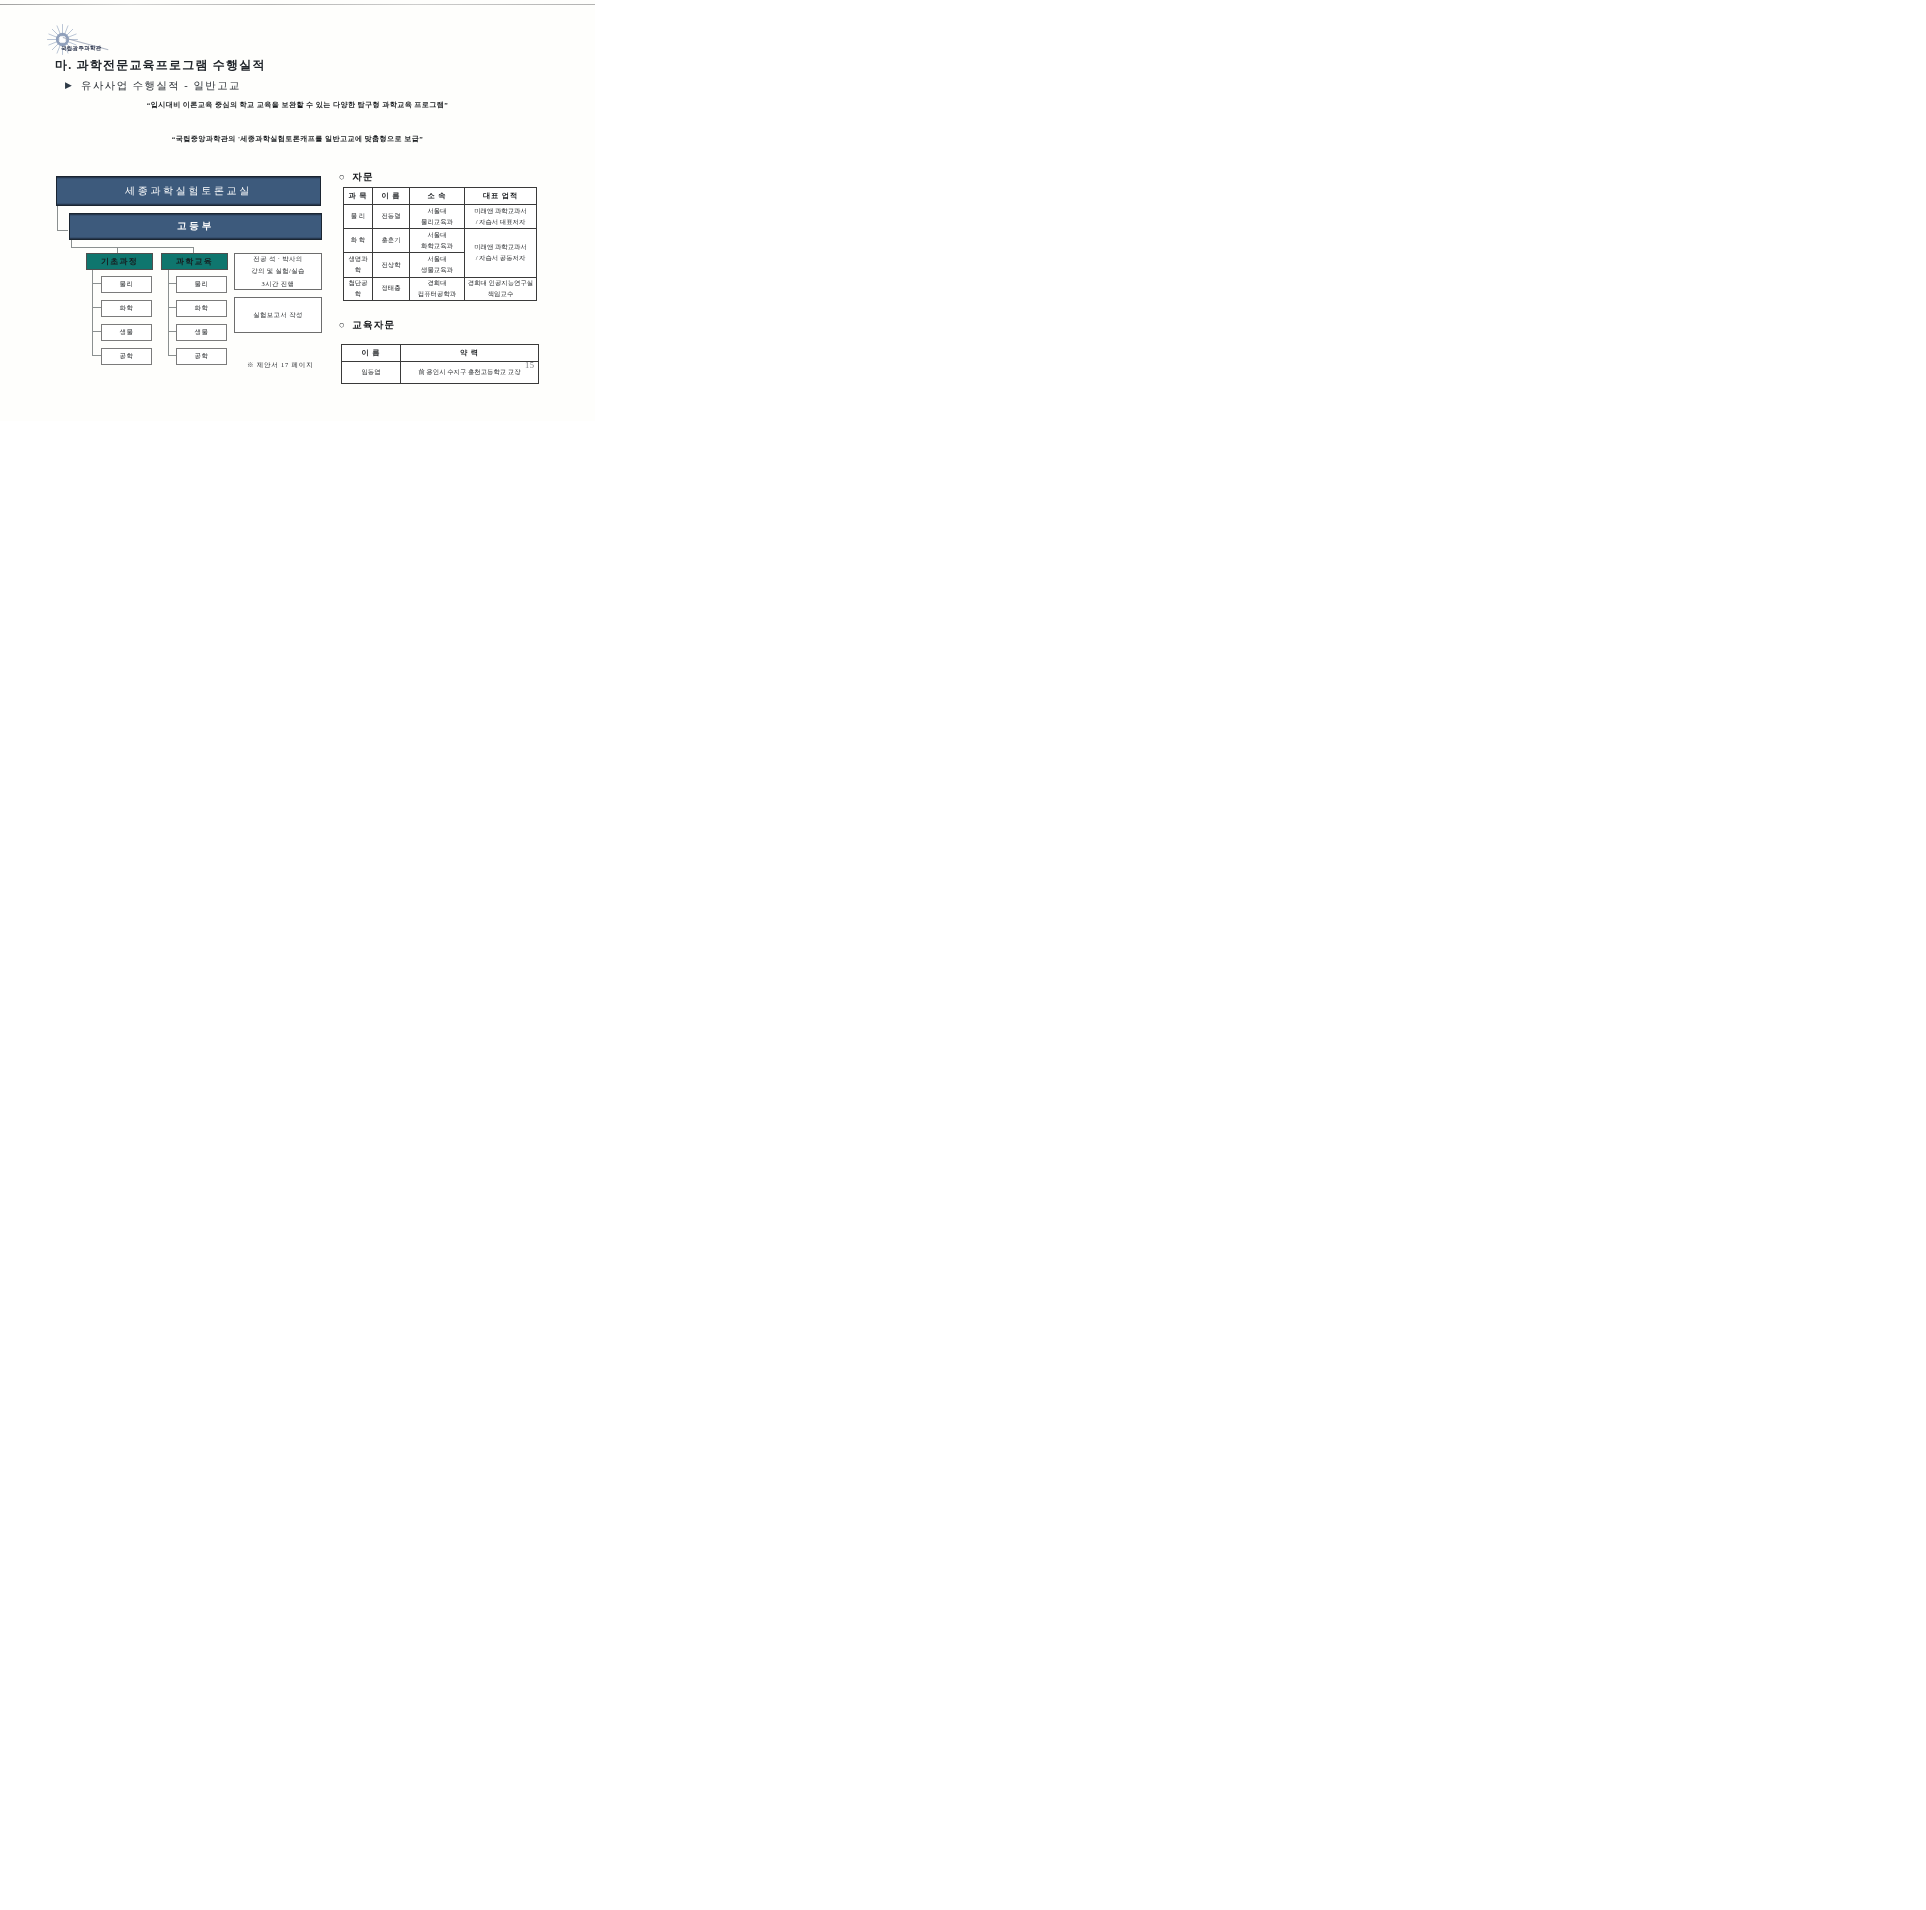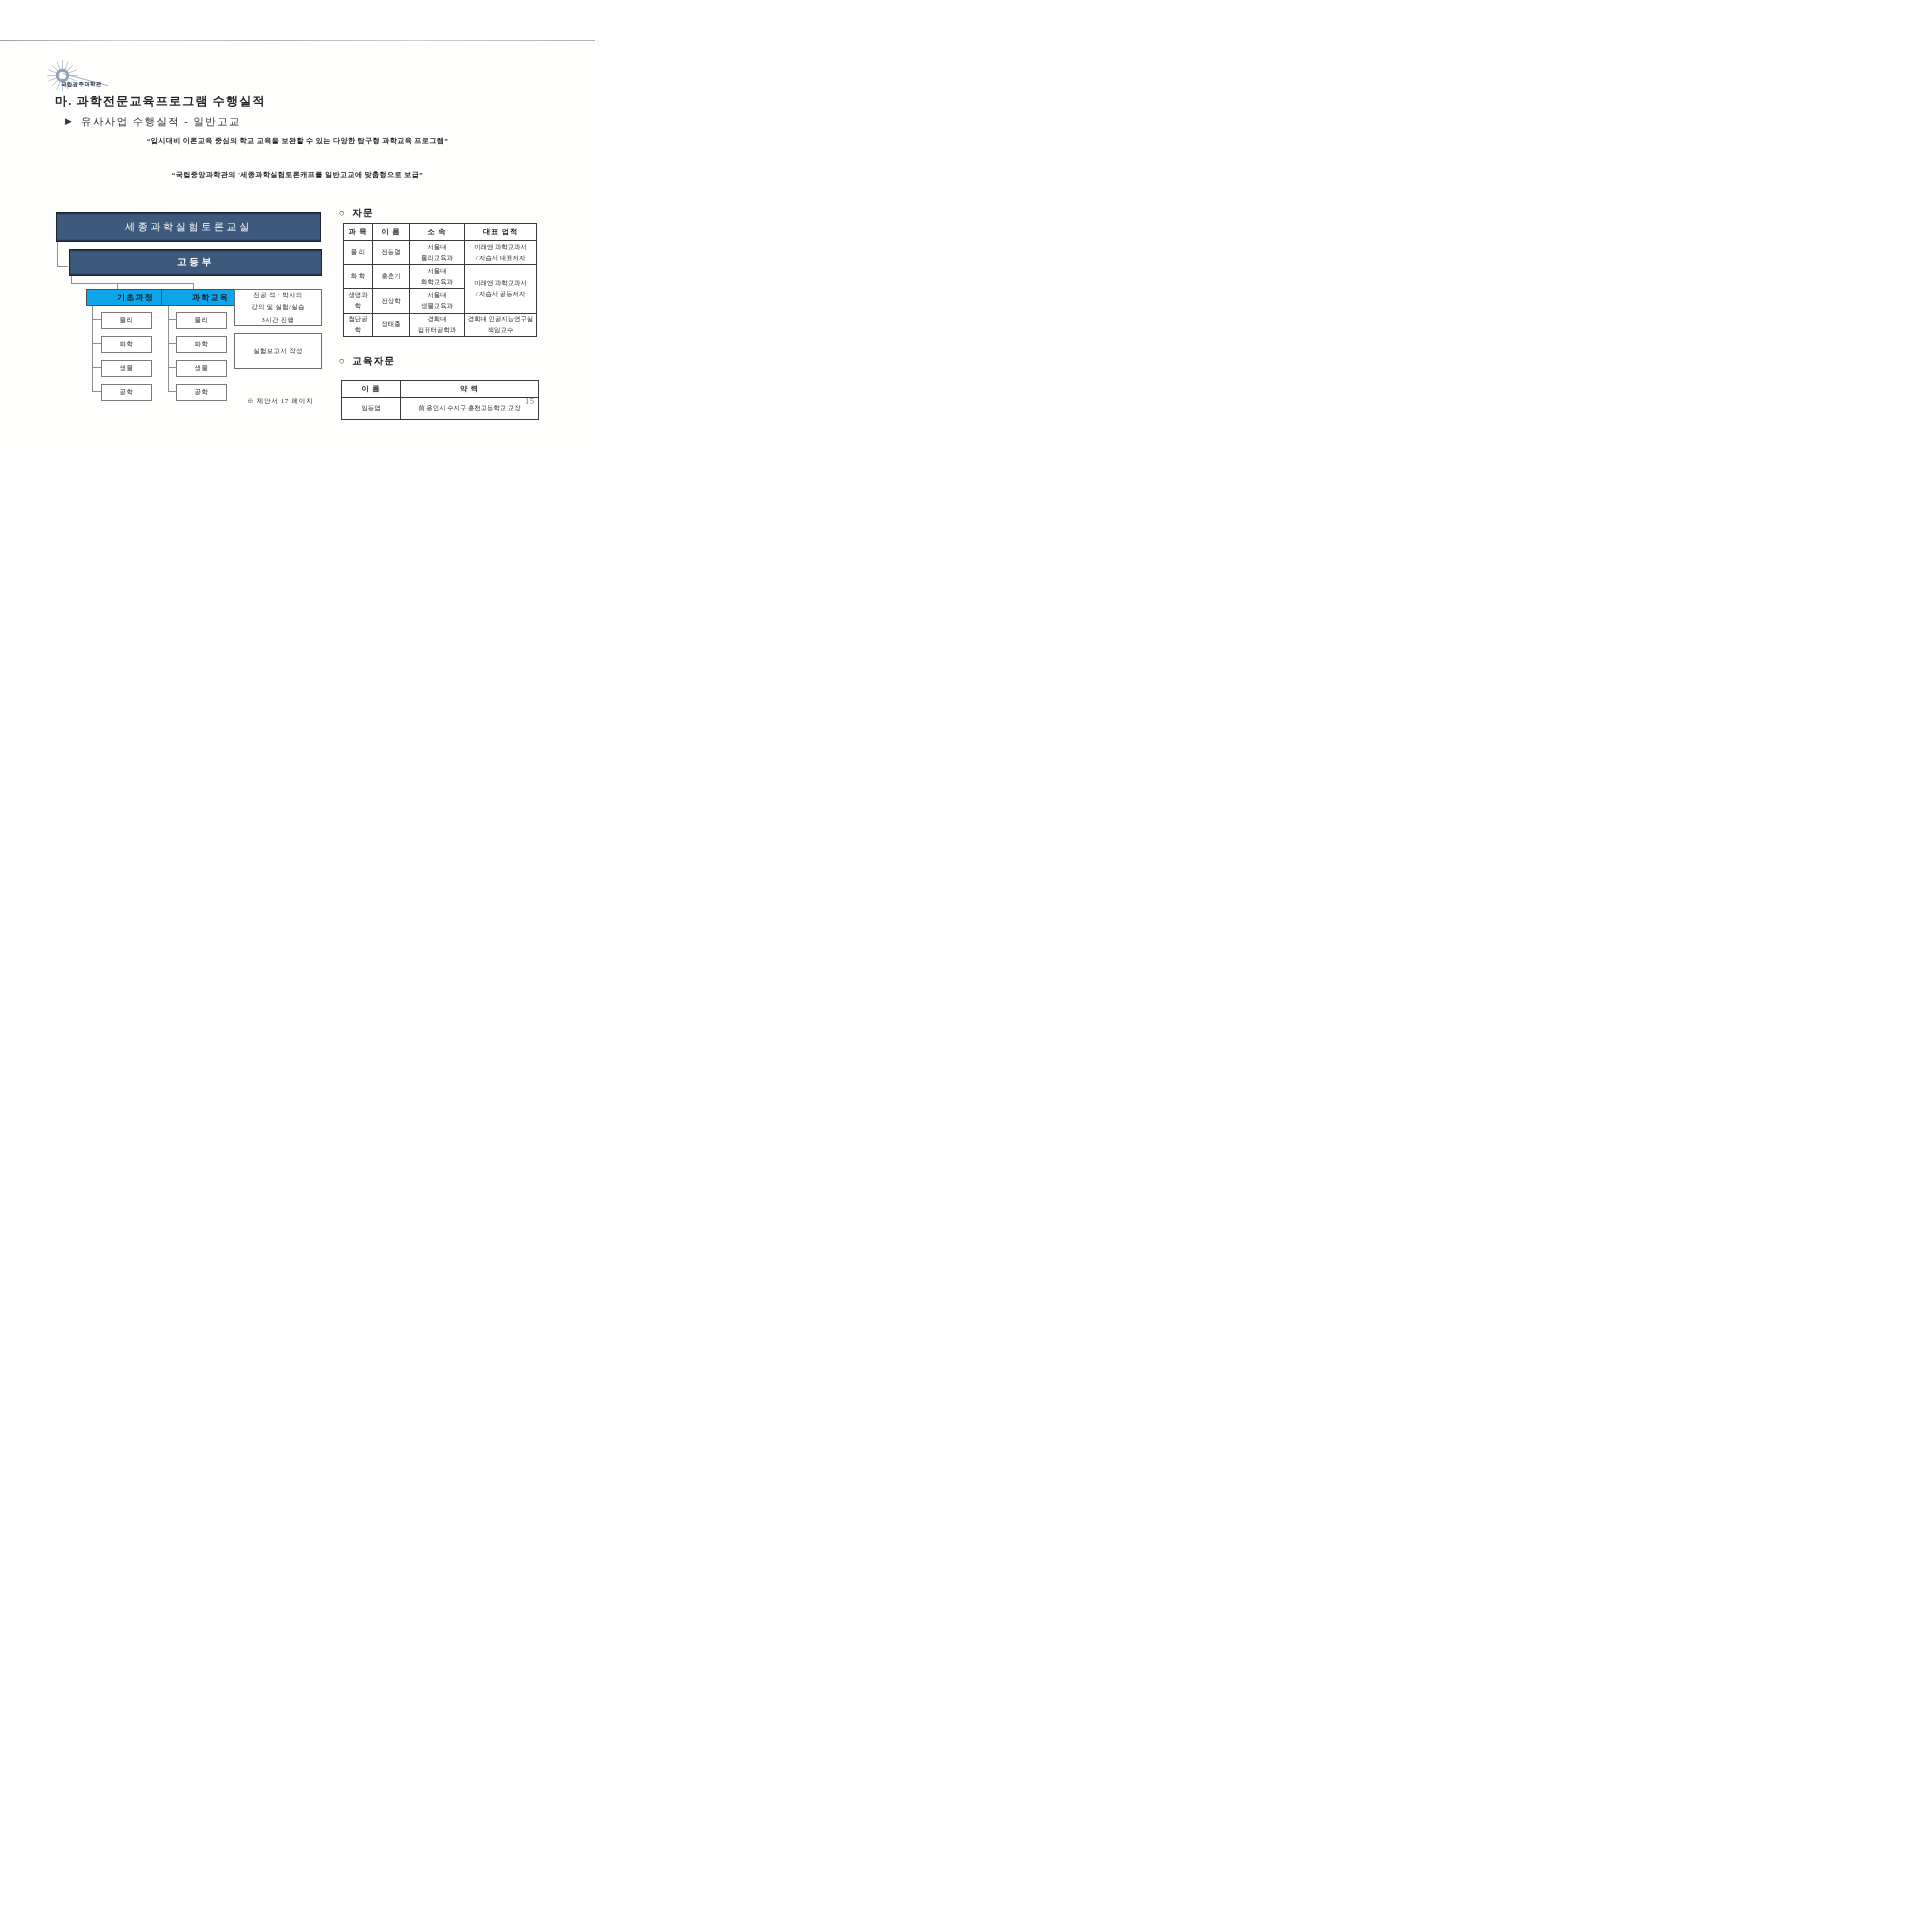--- a/index.html
+++ b/index.html
@@ -1,34 +1,34 @@
 <!DOCTYPE html>
 <html style="font-size:6.2px"><head>
 <meta charset="utf-8">
 <style>
   html,body{margin:0;padding:0;background:#ffffff;}
   .page{position:relative;width:595px;height:421px;background:#fefefdd;background:#fefefc;overflow:hidden;
-        font-family:"Liberation Serif","DejaVu Serif",serif;color:#1d1f22;margin-top:36px;}
+        font-family:"Liberation Serif","DejaVu Serif",serif;color:#1d1f22;}
   .abs{position:absolute;}
   .topline{position:absolute;left:0;top:3.9px;width:100%;height:0.8px;
            background:linear-gradient(90deg,#6f6f6f,#b9b9b9 22%,#8d8d8d 45%,#b2b2b2 70%,#8a8a8a);opacity:.65;}
   .scratch{position:absolute;left:63px;top:37px;width:47px;height:0.4px;background:#9aa3b5;
            transform:rotate(15deg);transform-origin:left top;opacity:.8;}
   .logo-label{position:absolute;left:61px;top:45px;font-size:5.4px;font-weight:700;color:#232c44;
               letter-spacing:0.4px;transform:rotate(-1deg);}
   .title{position:absolute;left:55px;top:57px;font-size:12px;font-weight:700;letter-spacing:1.2px;color:#20252a;}
   .subtitle{position:absolute;left:65px;top:79px;font-size:10.4px;letter-spacing:1.5px;color:#262b31;}
   .subtitle .arr{display:inline-block;font-size:8.9px;margin-right:7.7px;color:#2e3a46;transform:translateY(-0.8px);}
   .quote{position:absolute;left:0;width:100%;text-align:center;font-size:7.1px;font-weight:700;
          letter-spacing:0.4px;color:#1d2023;}
   .navy-box{position:absolute;background:#3d5a7c;border:1.2px solid #1b2531;display:flex;align-items:center;
             justify-content:center;color:#ffffff;font-size:10px;letter-spacing:2.7px;
             box-shadow:inset 0 1.2px 0 rgba(10,16,24,.45), inset 0 -1.2px 0 rgba(10,16,24,.45);}
-  .wbox{position:absolute;background:#0ea5e9;border:1.2px solid #4f4f4f;display:flex;align-items:center;
-        justify-content:center;font-size:8px;font-weight:700;letter-spacing:1.2px;color:#17191c;padding-left:16px;}
+  .wbox{position:absolute;background:#0f766e;border:1.2px solid #4f4f4f;display:flex;align-items:center;
+        justify-content:center;font-size:8px;font-weight:700;letter-spacing:1.2px;color:#17191c;}
   .cbox{position:absolute;background:#fff;border:0.8px solid #7b7b7b;display:flex;align-items:center;
         justify-content:center;font-size:6.5px;letter-spacing:0.4px;color:#232629;}
   .ibox{position:absolute;background:#fff;border:0.8px solid #6d6d6d;display:flex;flex-direction:column;
         align-items:center;justify-content:center;font-size:6.4px;letter-spacing:0.4px;color:#232629;line-height:1.95;}
   .line{position:absolute;background:#8b9090;}
   .footnote{position:absolute;left:247px;top:361px;font-size:6.5px;letter-spacing:0.8px;color:#222428;}
   .sec-head{position:absolute;font-size:9.6px;font-weight:700;letter-spacing:1.2px;color:#141619;}
   .sec-head .blt{font-weight:400;font-size:9.6px;margin-right:6.2px;color:#26292d;}
   table.doc{border-collapse:collapse;table-layout:fixed;background:#fff;}
   table.doc th,table.doc td{border:0.8px solid #3a3a3a;text-align:center;vertical-align:middle;

